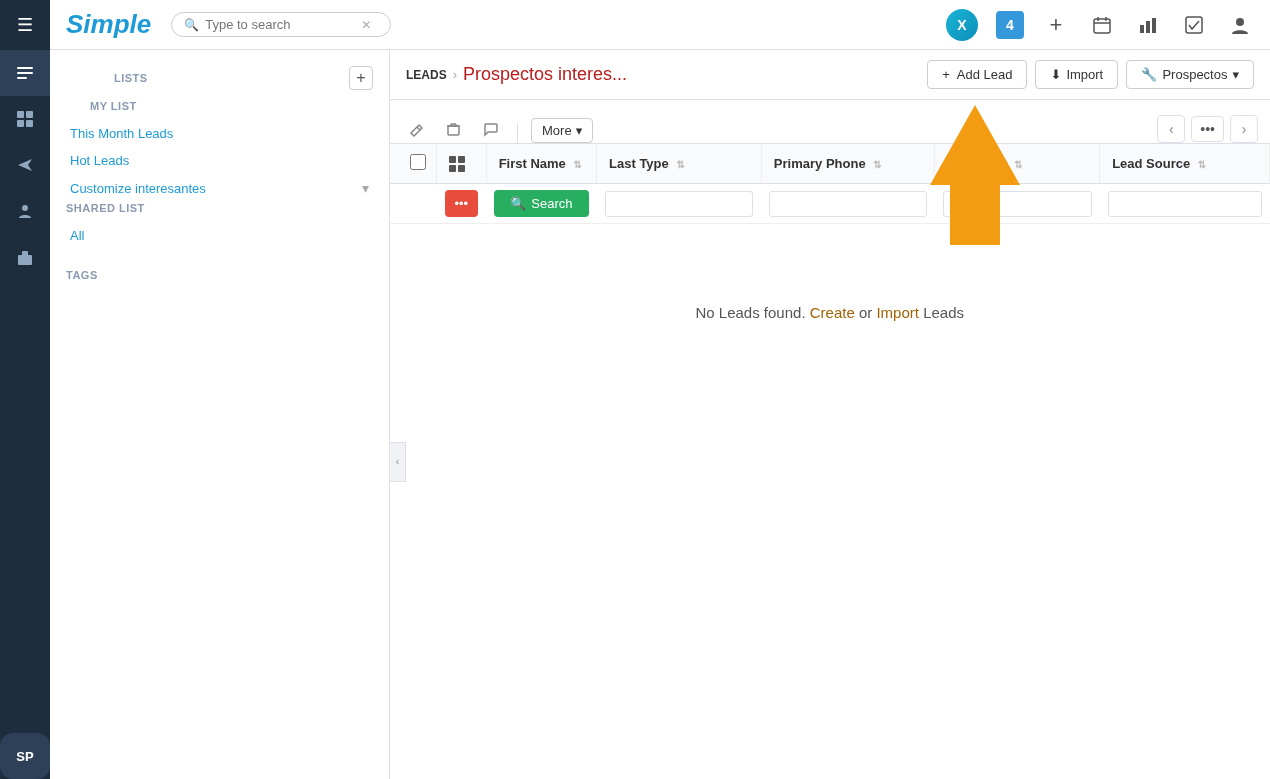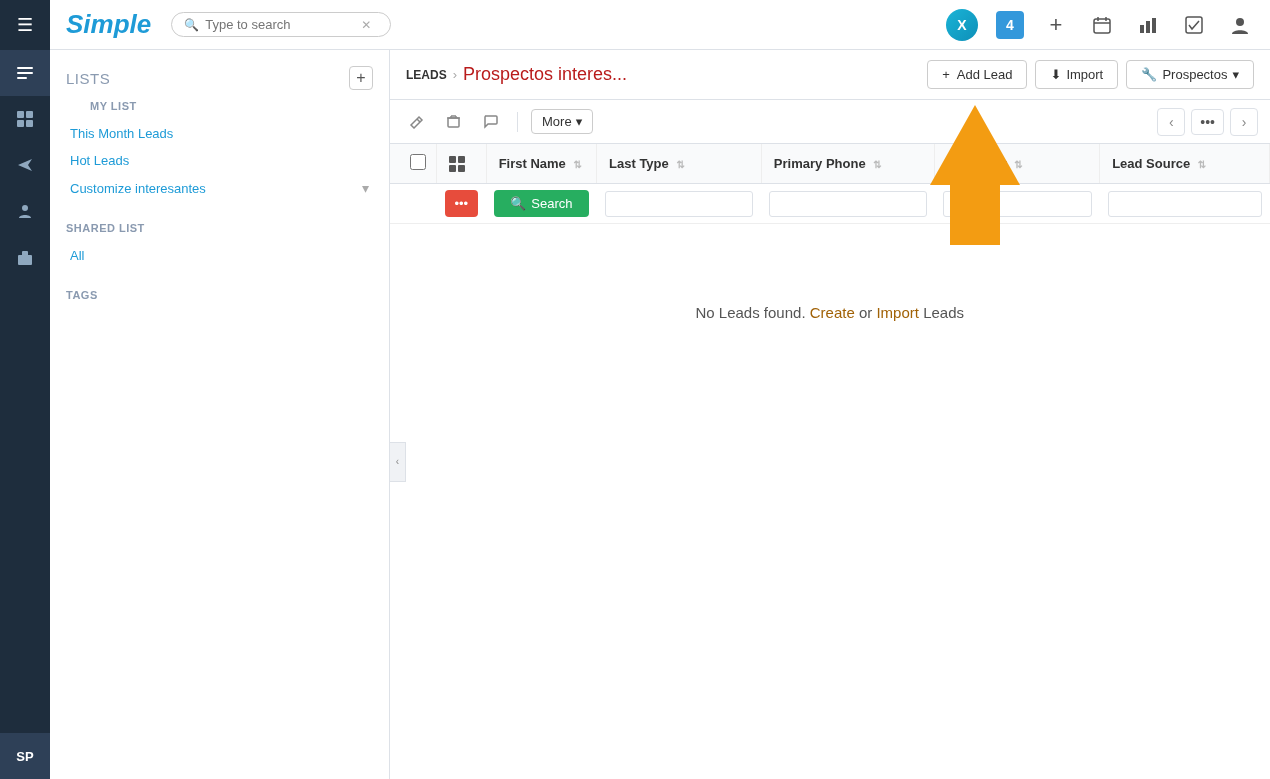--- a/index.html
+++ b/index.html
@@ -145,25 +145,26 @@
       padding: 16px 16px 0 16px;
       overflow-y: auto;
     }
     .sidebar-section-header {
       display: flex;
       align-items: center;
       justify-content: space-between;
       margin-bottom: 10px;
     }
     .sidebar-section-title {
-      font-size: 15px;
-      font-weight: normal;
+      font-size: 11px;
+      font-weight: bold;
       color: #8a9ab0;
       letter-spacing: 0.5px;
       text-transform: uppercase;
+      margin-left: 48px;
     }
     .sidebar-add-btn {
       width: 24px; height: 24px;
       border: 1px solid #ccc;
       border-radius: 4px;
       background: #fff;
       display: flex;
       align-items: center;
       justify-content: center;
       cursor: pointer;
@@ -200,21 +201,20 @@
     }
     .list-item .chevron { color: #aaa; font-size: 14px; }
     .list-item.active-list { font-weight: 500; }
 
     .shared-list-title {
       font-size: 11px;
       font-weight: bold;
       color: #8a9ab0;
       letter-spacing: 0.5px;
       text-transform: uppercase;
-      margin-top: 20px;
       margin-bottom: 8px;
     }
     .tags-title {
       font-size: 11px;
       font-weight: bold;
       color: #8a9ab0;
       letter-spacing: 0.5px;
       text-transform: uppercase;
       margin-top: 20px;
       margin-bottom: 8px;
@@ -294,21 +294,21 @@
       gap: 5px;
       color: #333;
     }
 
     
     .toolbar {
       height: 44px;
       background: #fff;
       border-bottom: 1px solid #dde1e7;
       display: flex;
-      align-items: center;
+      align-items: flex-end;
       padding: 0 12px;
       gap: 9px;
     }
     .tool-icon {
       width: 28px; height: 28px;
       display: flex; align-items: center; justify-content: center;
       color: #888;
       font-size: 15px;
       cursor: pointer;
     }
@@ -491,21 +491,21 @@
       <circle cx="10" cy="7" r="3"></circle>
       <path d="M4 17 C4 13 16 13 16 17"></path>
     </svg>
   </div>
   <div class="nav-item" style="color:#8fa8bf;">
     <svg width="20" height="20" viewBox="0 0 20 20" fill="currentColor">
       <rect x="3" y="8" width="14" height="10" rx="1"></rect>
       <path d="M7 8 V5 a1 1 0 0 1 1-1 h4 a1 1 0 0 1 1 1 v3"></path>
     </svg>
   </div>
-  <div class="nav-item-sp" style="margin-top: auto;">SP</div>
+  <div class="nav-item-sp" style="margin-top: auto; border-radius: 13px;">SP</div>
 </div>
 
 <div class="header">
   <div class="logo">
     <em>Simple</em>
   </div>
   <div class="search-bar">
     <span class="search-icon-sm">🔍</span>
     <input type="text" placeholder="Type to search" style="">
     <span class="clear-icon">✕</span>

